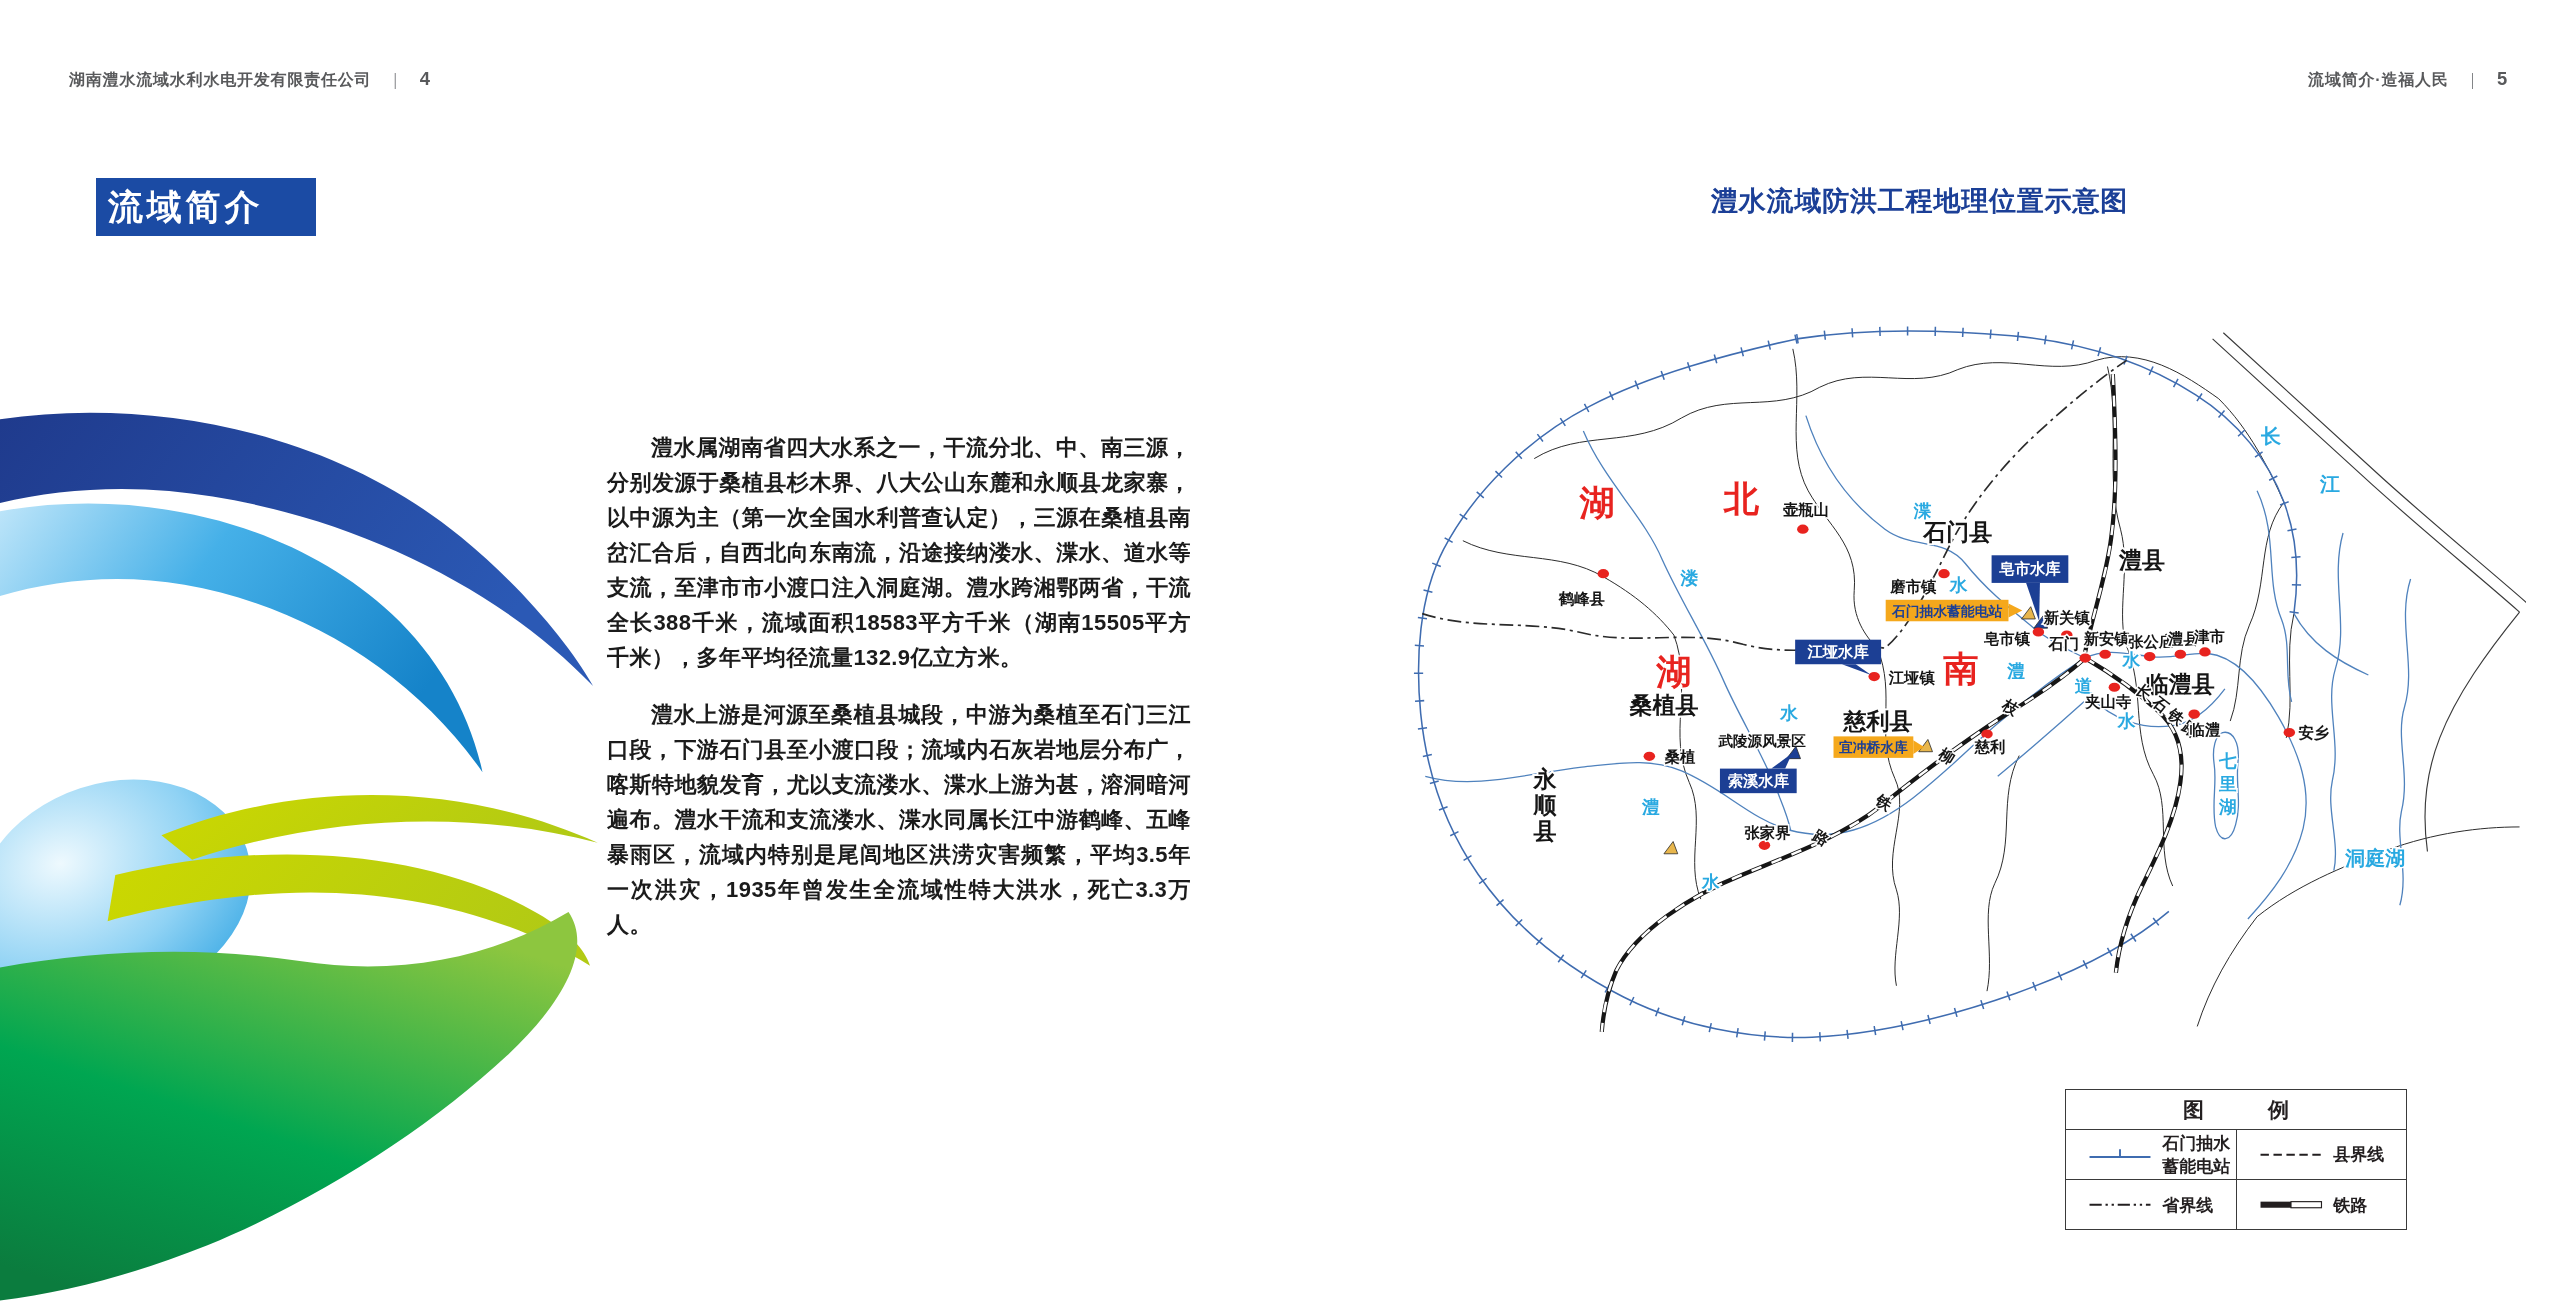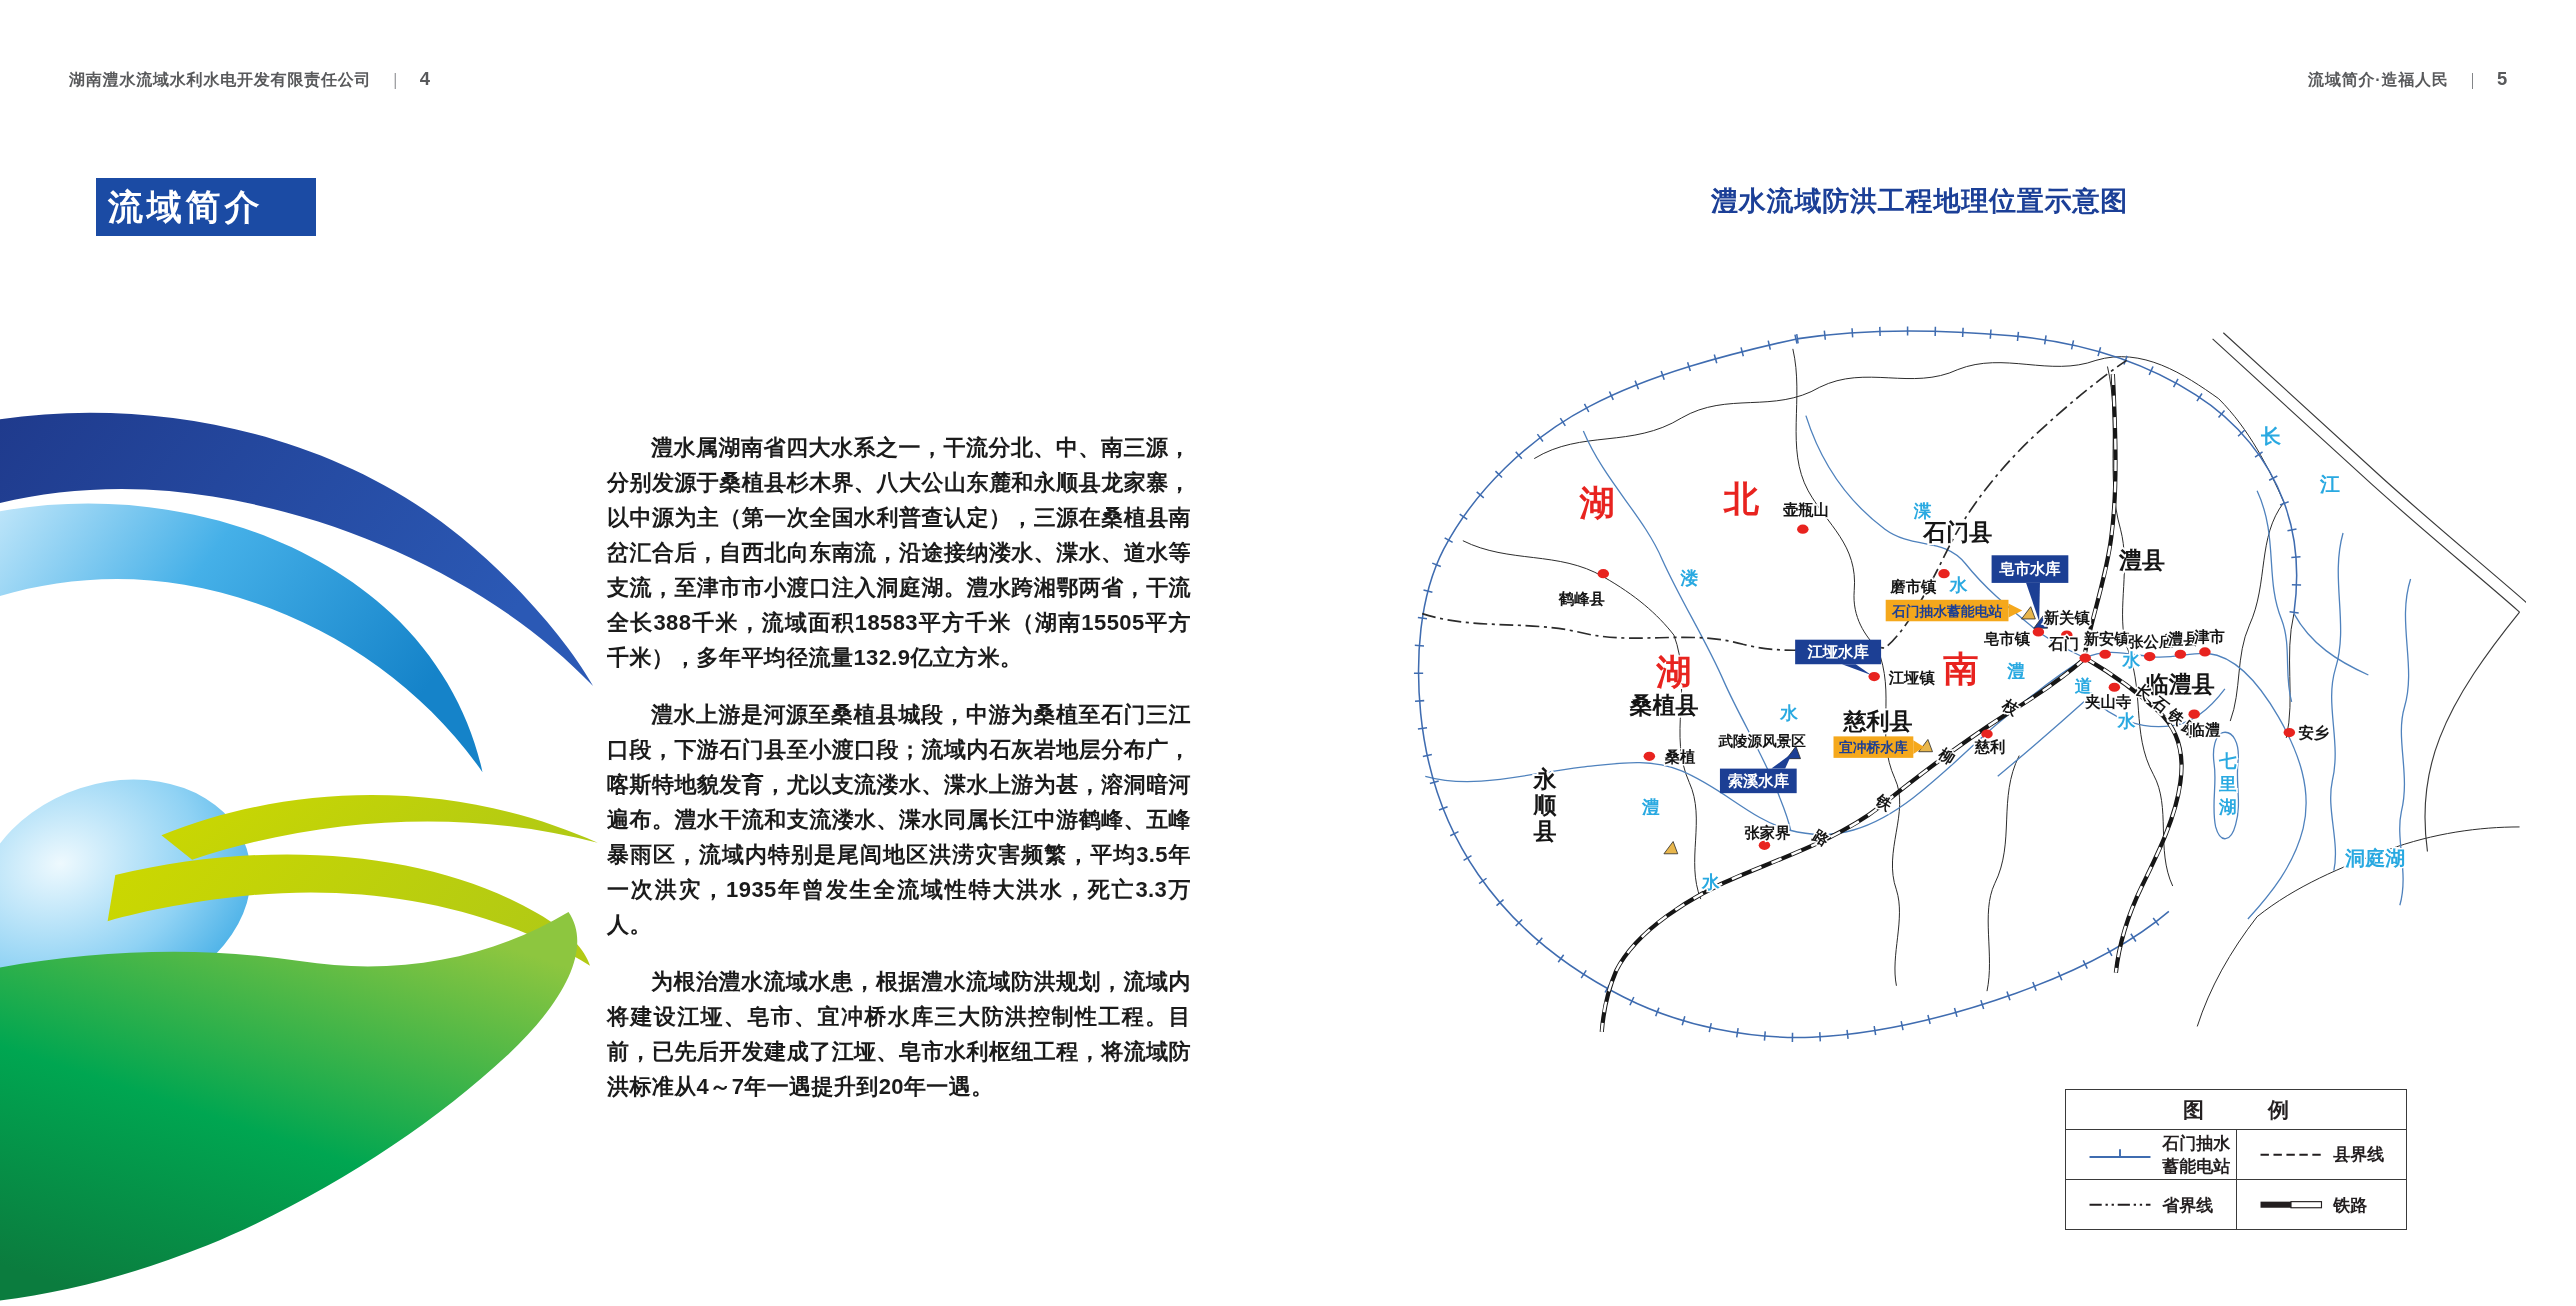--- a/index.html
+++ b/index.html
@@ -94,21 +94,20 @@
     <path fill="url(#gCyan)" d="M -10 668 C 180 632 380 680 510 800 C 570 856 612 930 628 1006 C 540 880 400 790 240 762 C 155 747 65 755 -10 780 Z"></path>
     <ellipse cx="148" cy="1162" rx="182" ry="142" transform="rotate(-18 148 1162)" fill="url(#gBlob)"></ellipse>
     <path fill="url(#gYellow)" d="M 210 1088 C 400 1012 610 1022 778 1098 C 620 1056 430 1060 250 1120 Z"></path>
     <path fill="url(#gYellow)" d="M 140 1200 C 190 1186 255 1173 330 1166 C 480 1152 640 1180 768 1258 C 762 1238 740 1213 700 1190 C 560 1108 350 1092 150 1140 Z"></path>
     <path fill="url(#gGreen)" d="M -10 1262 C 120 1238 260 1232 390 1252 C 520 1272 640 1248 740 1188 C 770 1232 740 1300 660 1375 C 560 1468 420 1560 270 1622 C 175 1660 80 1685 -10 1695 Z"></path>
   </svg>
 
   <div id="body-text">
     <p>澧水属湖南省四大水系之一，干流分北、中、南三源，分别发源于桑植县杉木界、八大公山东麓和永顺县龙家寨，以中源为主（第一次全国水利普查认定），三源在桑植县南岔汇合后，自西北向东南流，沿途接纳溇水、渫水、道水等支流，至津市市小渡口注入洞庭湖。澧水跨湘鄂两省，干流全长388千米，流域面积18583平方千米（湖南15505平方千米），多年平均径流量132.9亿立方米。</p>
     <p>澧水上游是河源至桑植县城段，中游为桑植至石门三江口段，下游石门县至小渡口段；流域内石灰岩地层分布广，喀斯特地貌发育，尤以支流溇水、渫水上游为甚，溶洞暗河遍布。澧水干流和支流溇水、渫水同属长江中游鹤峰、五峰暴雨区，流域内特别是尾闾地区洪涝灾害频繁，平均3.5年一次洪灾，1935年曾发生全流域性特大洪水，死亡3.3万人。</p>
-    <p>为根治澧水流域水患，根据澧水流域防洪规划，流域内将建设江垭、皂市、宜冲桥水库三大防洪控制性工程。目前，已先后开发建成了江垭、皂市水利枢纽工程，将流域防洪标准从4～7年一遇提升到20年一遇。</p>
   </div>
 
   <div id="map-title">澧水流域防洪工程地理位置示意图</div>
 
   <svg id="map-svg" width="1121" height="729" viewBox="1830 420 1460 950" style="position:absolute;left:1405px;top:322px;">
     <g fill="none" stroke="#2b2b2b" stroke-width="1.3">
       <path d="M1998 598 C2060 560 2125 585 2190 545 C2250 510 2310 540 2370 505 C2430 475 2490 510 2550 482 C2610 458 2670 492 2730 470 C2790 452 2845 488 2890 520"></path>
       <path d="M2335 455 C2350 520 2325 585 2355 640 C2380 685 2420 710 2415 770 C2412 805 2430 830 2445 845"></path>
       <path d="M2745 478 C2762 550 2742 620 2762 690 C2775 740 2758 790 2768 838"></path>
       <path d="M2445 845 C2470 905 2442 958 2468 1015 C2488 1058 2452 1110 2470 1160 C2482 1198 2462 1245 2470 1285"></path>

